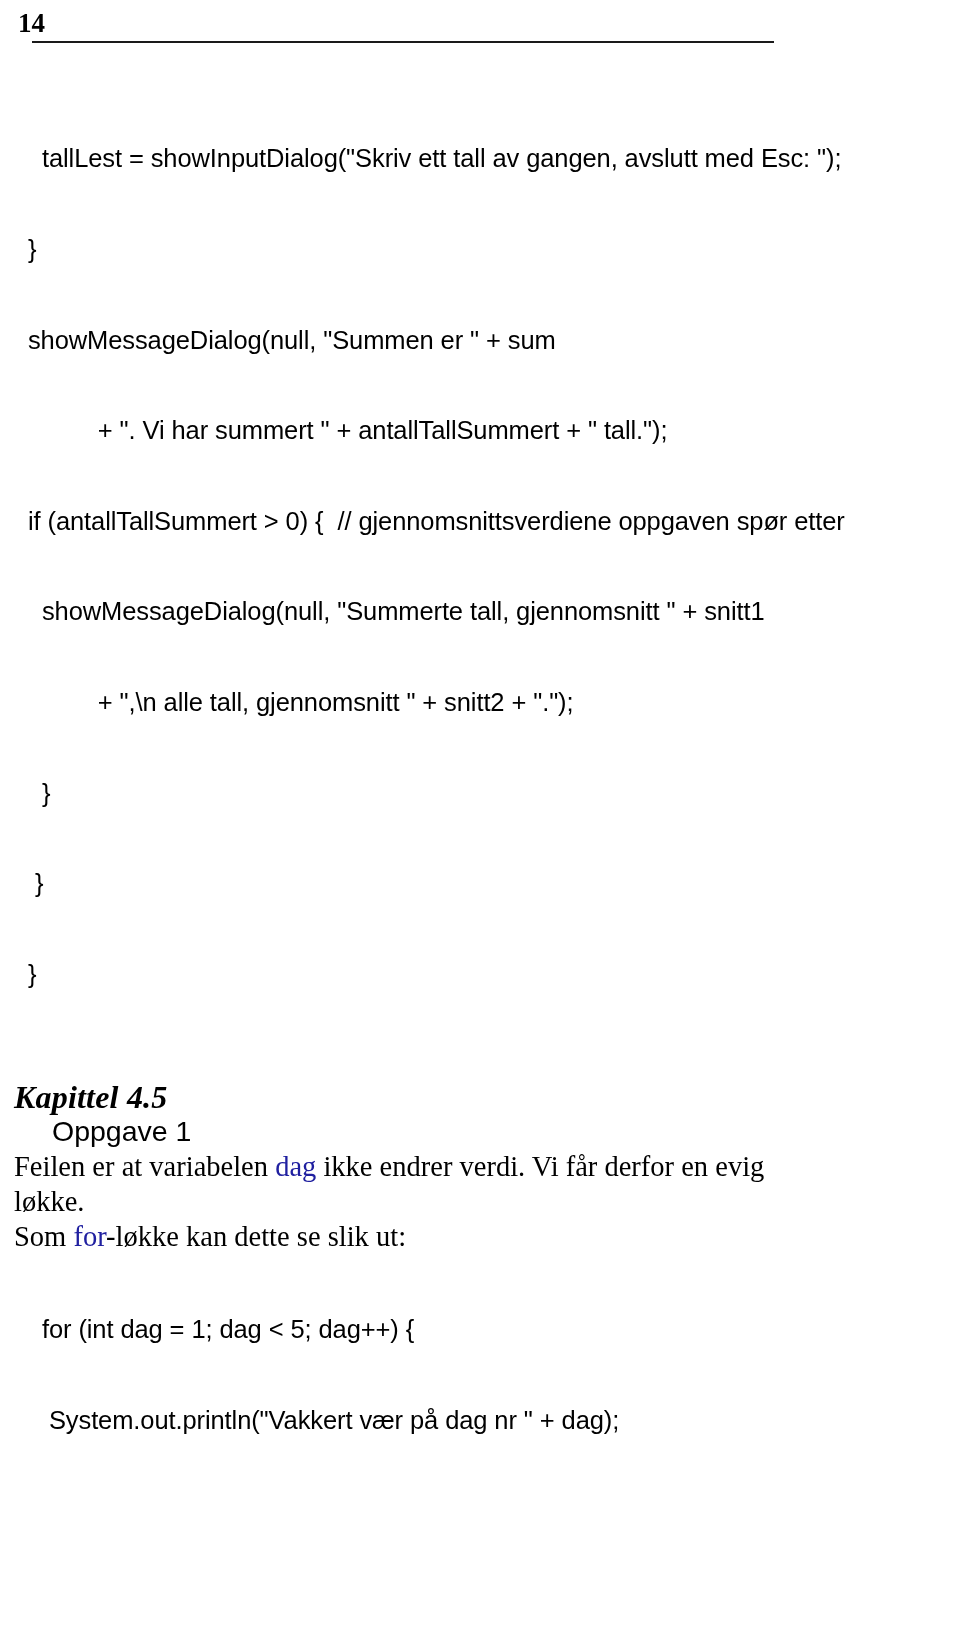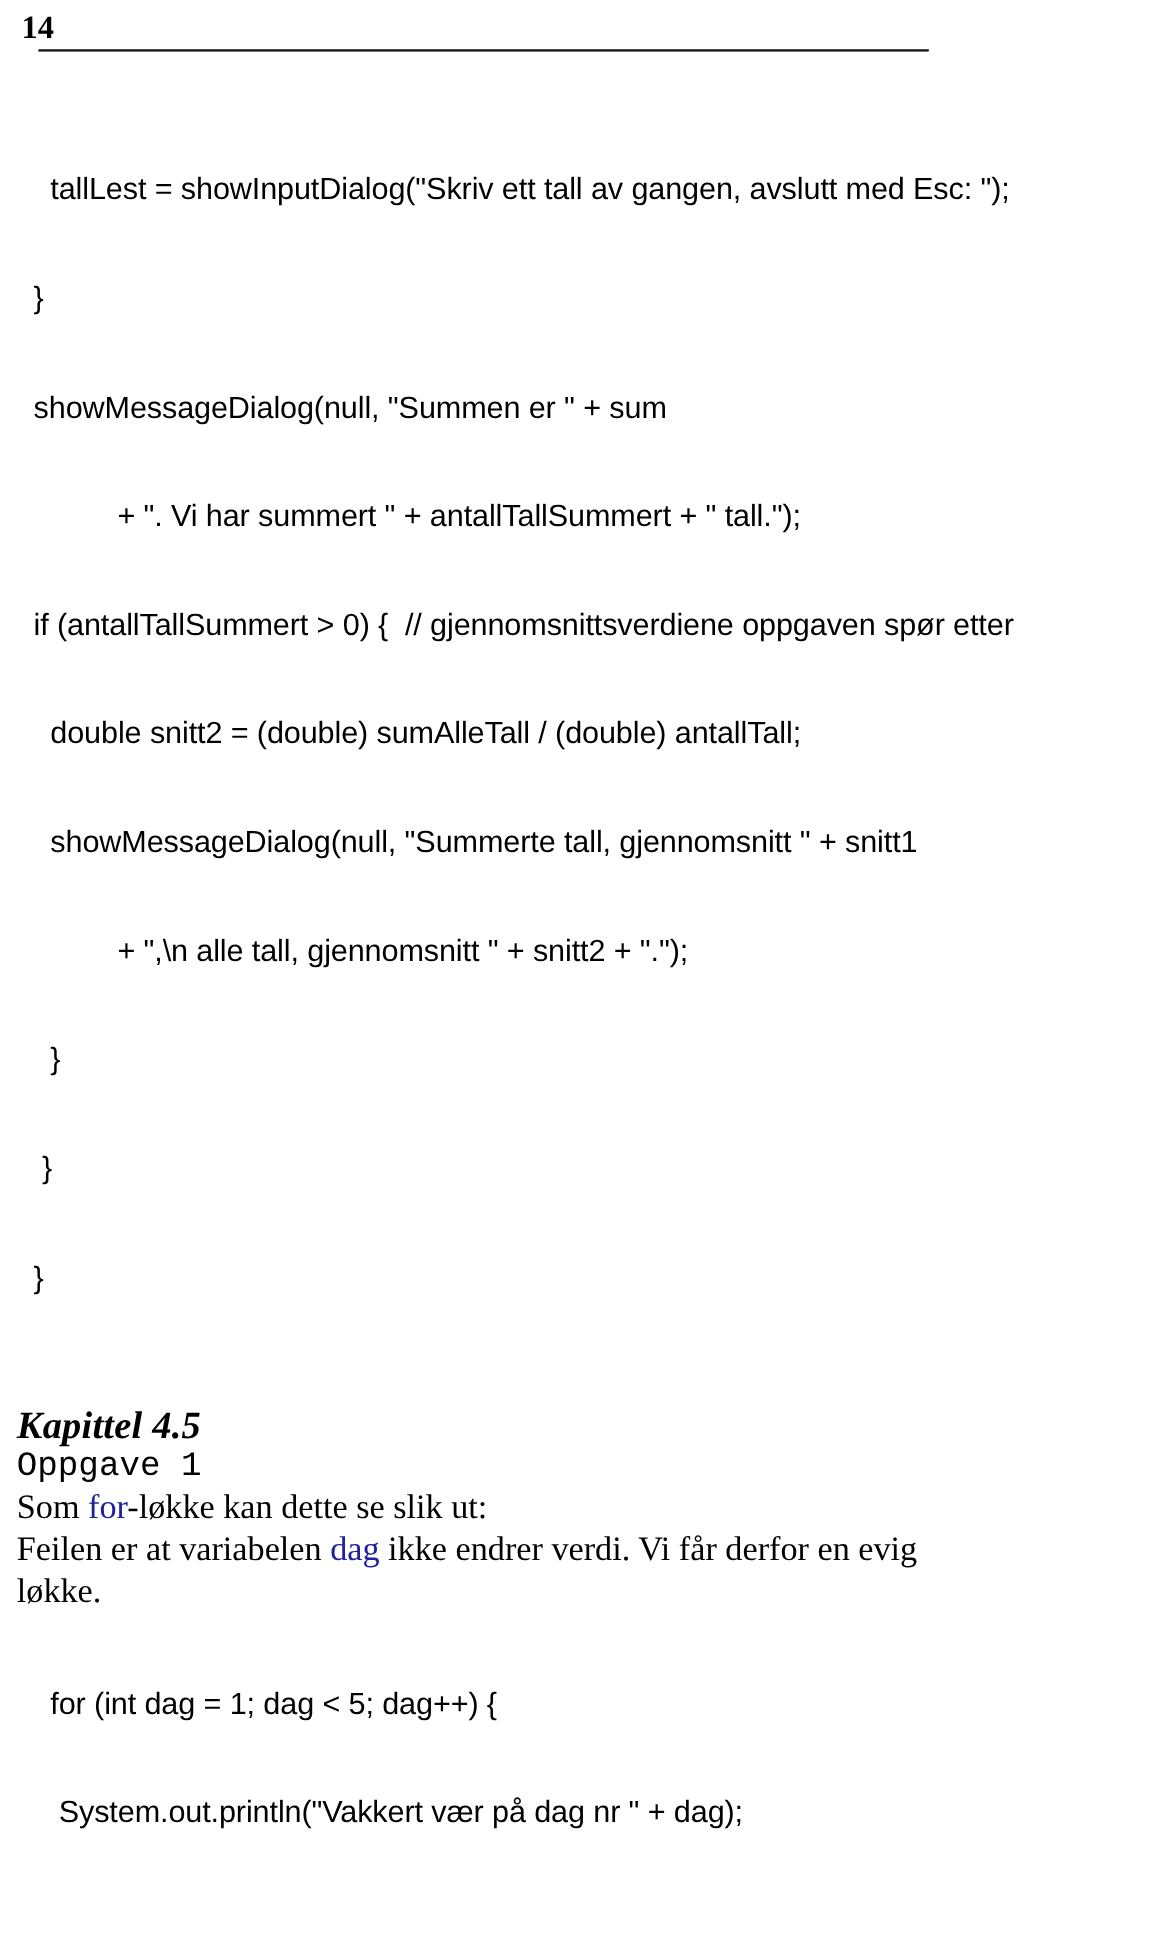--- a/index.html
+++ b/index.html
@@ -71,24 +71,25 @@
     font-family: "Liberation Serif", "DejaVu Serif", serif;
     font-weight: bold;
     font-style: italic;
     font-size: 32px;
     line-height: 34px;
     color: #000;
     letter-spacing: 0.2px;
   }
 
   .subheading {
-    font-family: Liberation Mono, monospace;
+    font-family: Liberation Sans, sans-serif;
     font-size: 28.5px;
     line-height: 35px;
     color: #000;
+    margin-left: 38px;
   }
 
   .kw { color: #2020a0; }
 
   .sp-top-1 { margin-top: 40px; }
   .sp-heading { margin-top: 30px; }
 
   .blk { display: block; }
 </style>
 </head>
@@ -102,38 +103,37 @@
   </div>
 
   <div class="content">
 
     <div class="code code-block sp-top-1">
       <span class="blk">    tallLest = showInputDialog("Skriv ett tall av gangen, avslutt med Esc: ");</span>
       <span class="blk">  }</span>
       <span class="blk">  showMessageDialog(null, "Summen er " + sum</span>
       <span class="blk">            + ". Vi har summert " + antallTallSummert + " tall.");</span>
       <span class="blk">  if (antallTallSummert &gt; 0) {  // gjennomsnittsverdiene oppgaven spør etter</span>
-      <span class="blk">    double snitt2 = (double) sumAlleTall / (double) antallTall;</span>
       <span class="blk">    showMessageDialog(null, "Summerte tall, gjennomsnitt " + snitt1</span>
       <span class="blk">            + ",\n alle tall, gjennomsnitt " + snitt2 + ".");</span>
       <span class="blk">    }</span>
       <span class="blk">   }</span>
       <span class="blk">  }</span>
     </div>
 
     <div class="heading sp-heading">Kapittel 4.5</div>
 
     <div class="subheading">Oppgave 1</div>
 
     <div class="prose">
-      <span>Som </span><span class="kw">for</span><span>-løkke kan dette se slik ut:</span>
+      <span>Feilen er at variabelen </span><span class="kw">dag</span><span> ikke endrer verdi. Vi får derfor en evig løkke.</span>
     </div>
 
     <div class="prose">
-      <span>Feilen er at variabelen </span><span class="kw">dag</span><span> ikke endrer verdi. Vi får derfor en evig løkke.</span>
+      <span>Som </span><span class="kw">for</span><span>-løkke kan dette se slik ut:</span>
     </div>
 
     <div class="code code-block">
       <span class="blk">    for (int dag = 1; dag &lt; 5; dag++) {</span>
       <span class="blk">     System.out.println("Vakkert vær på dag nr " + dag);</span>
       
     </div>
 
   </div>
 </div>

